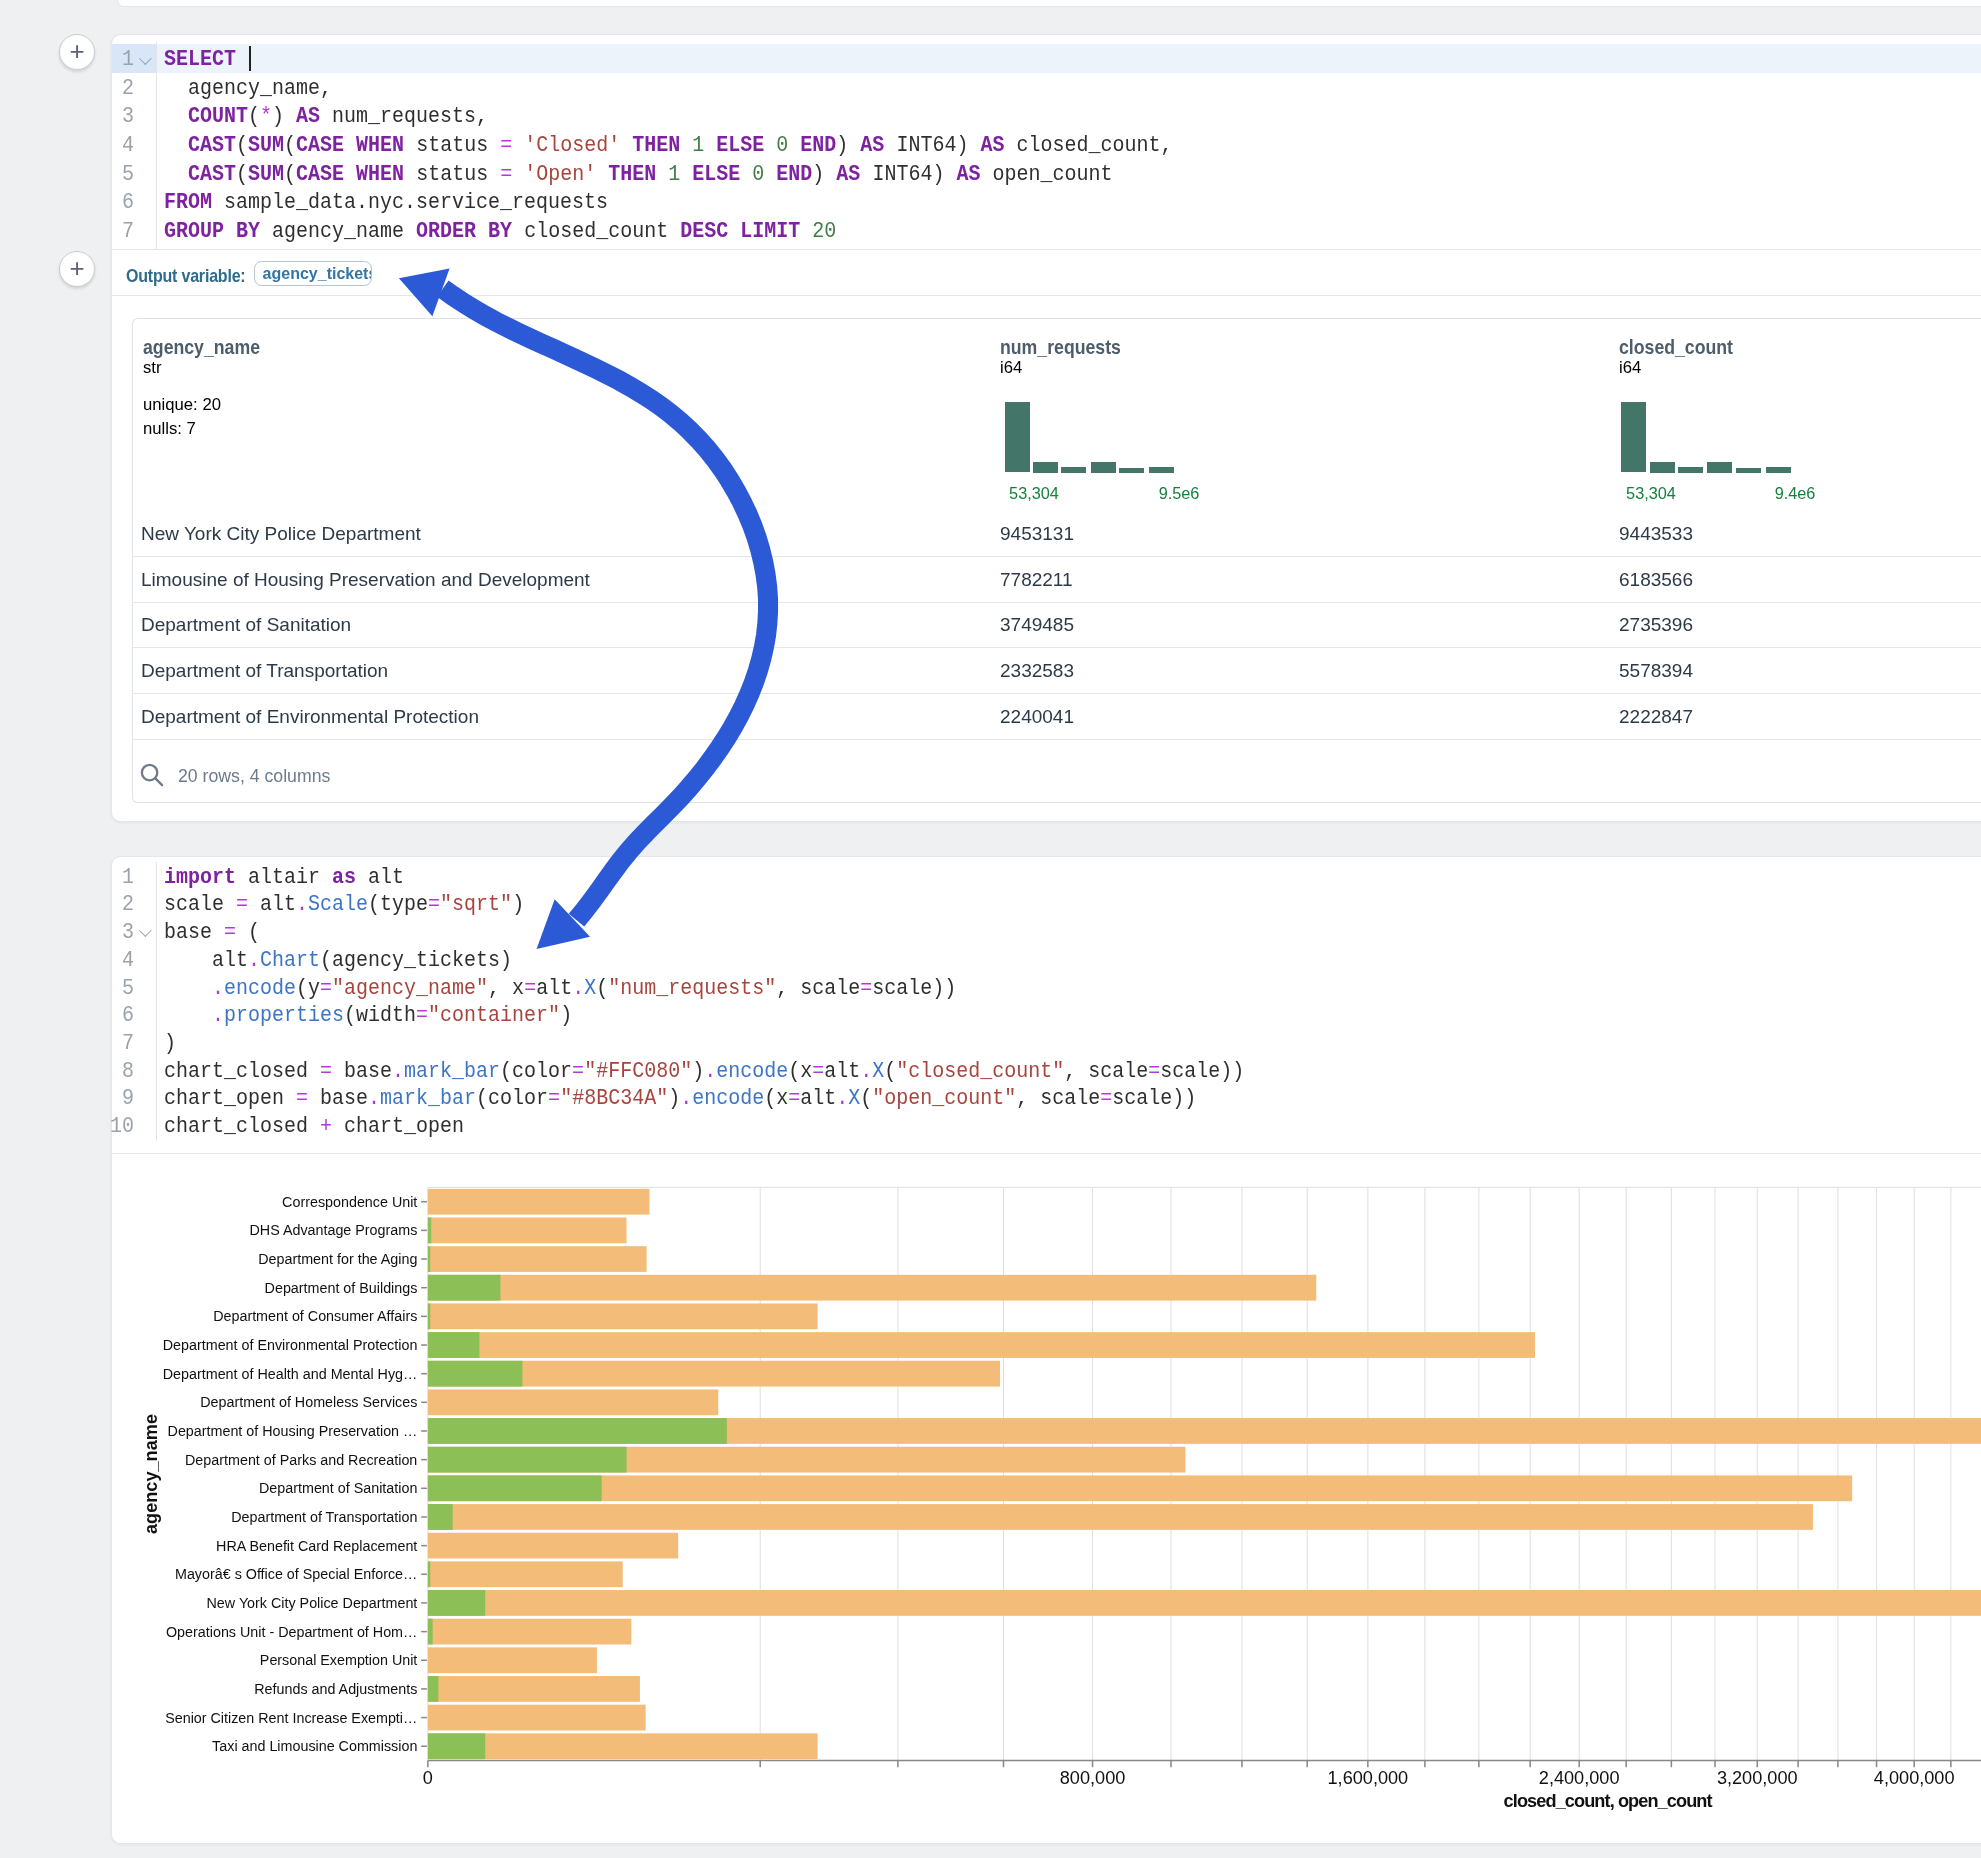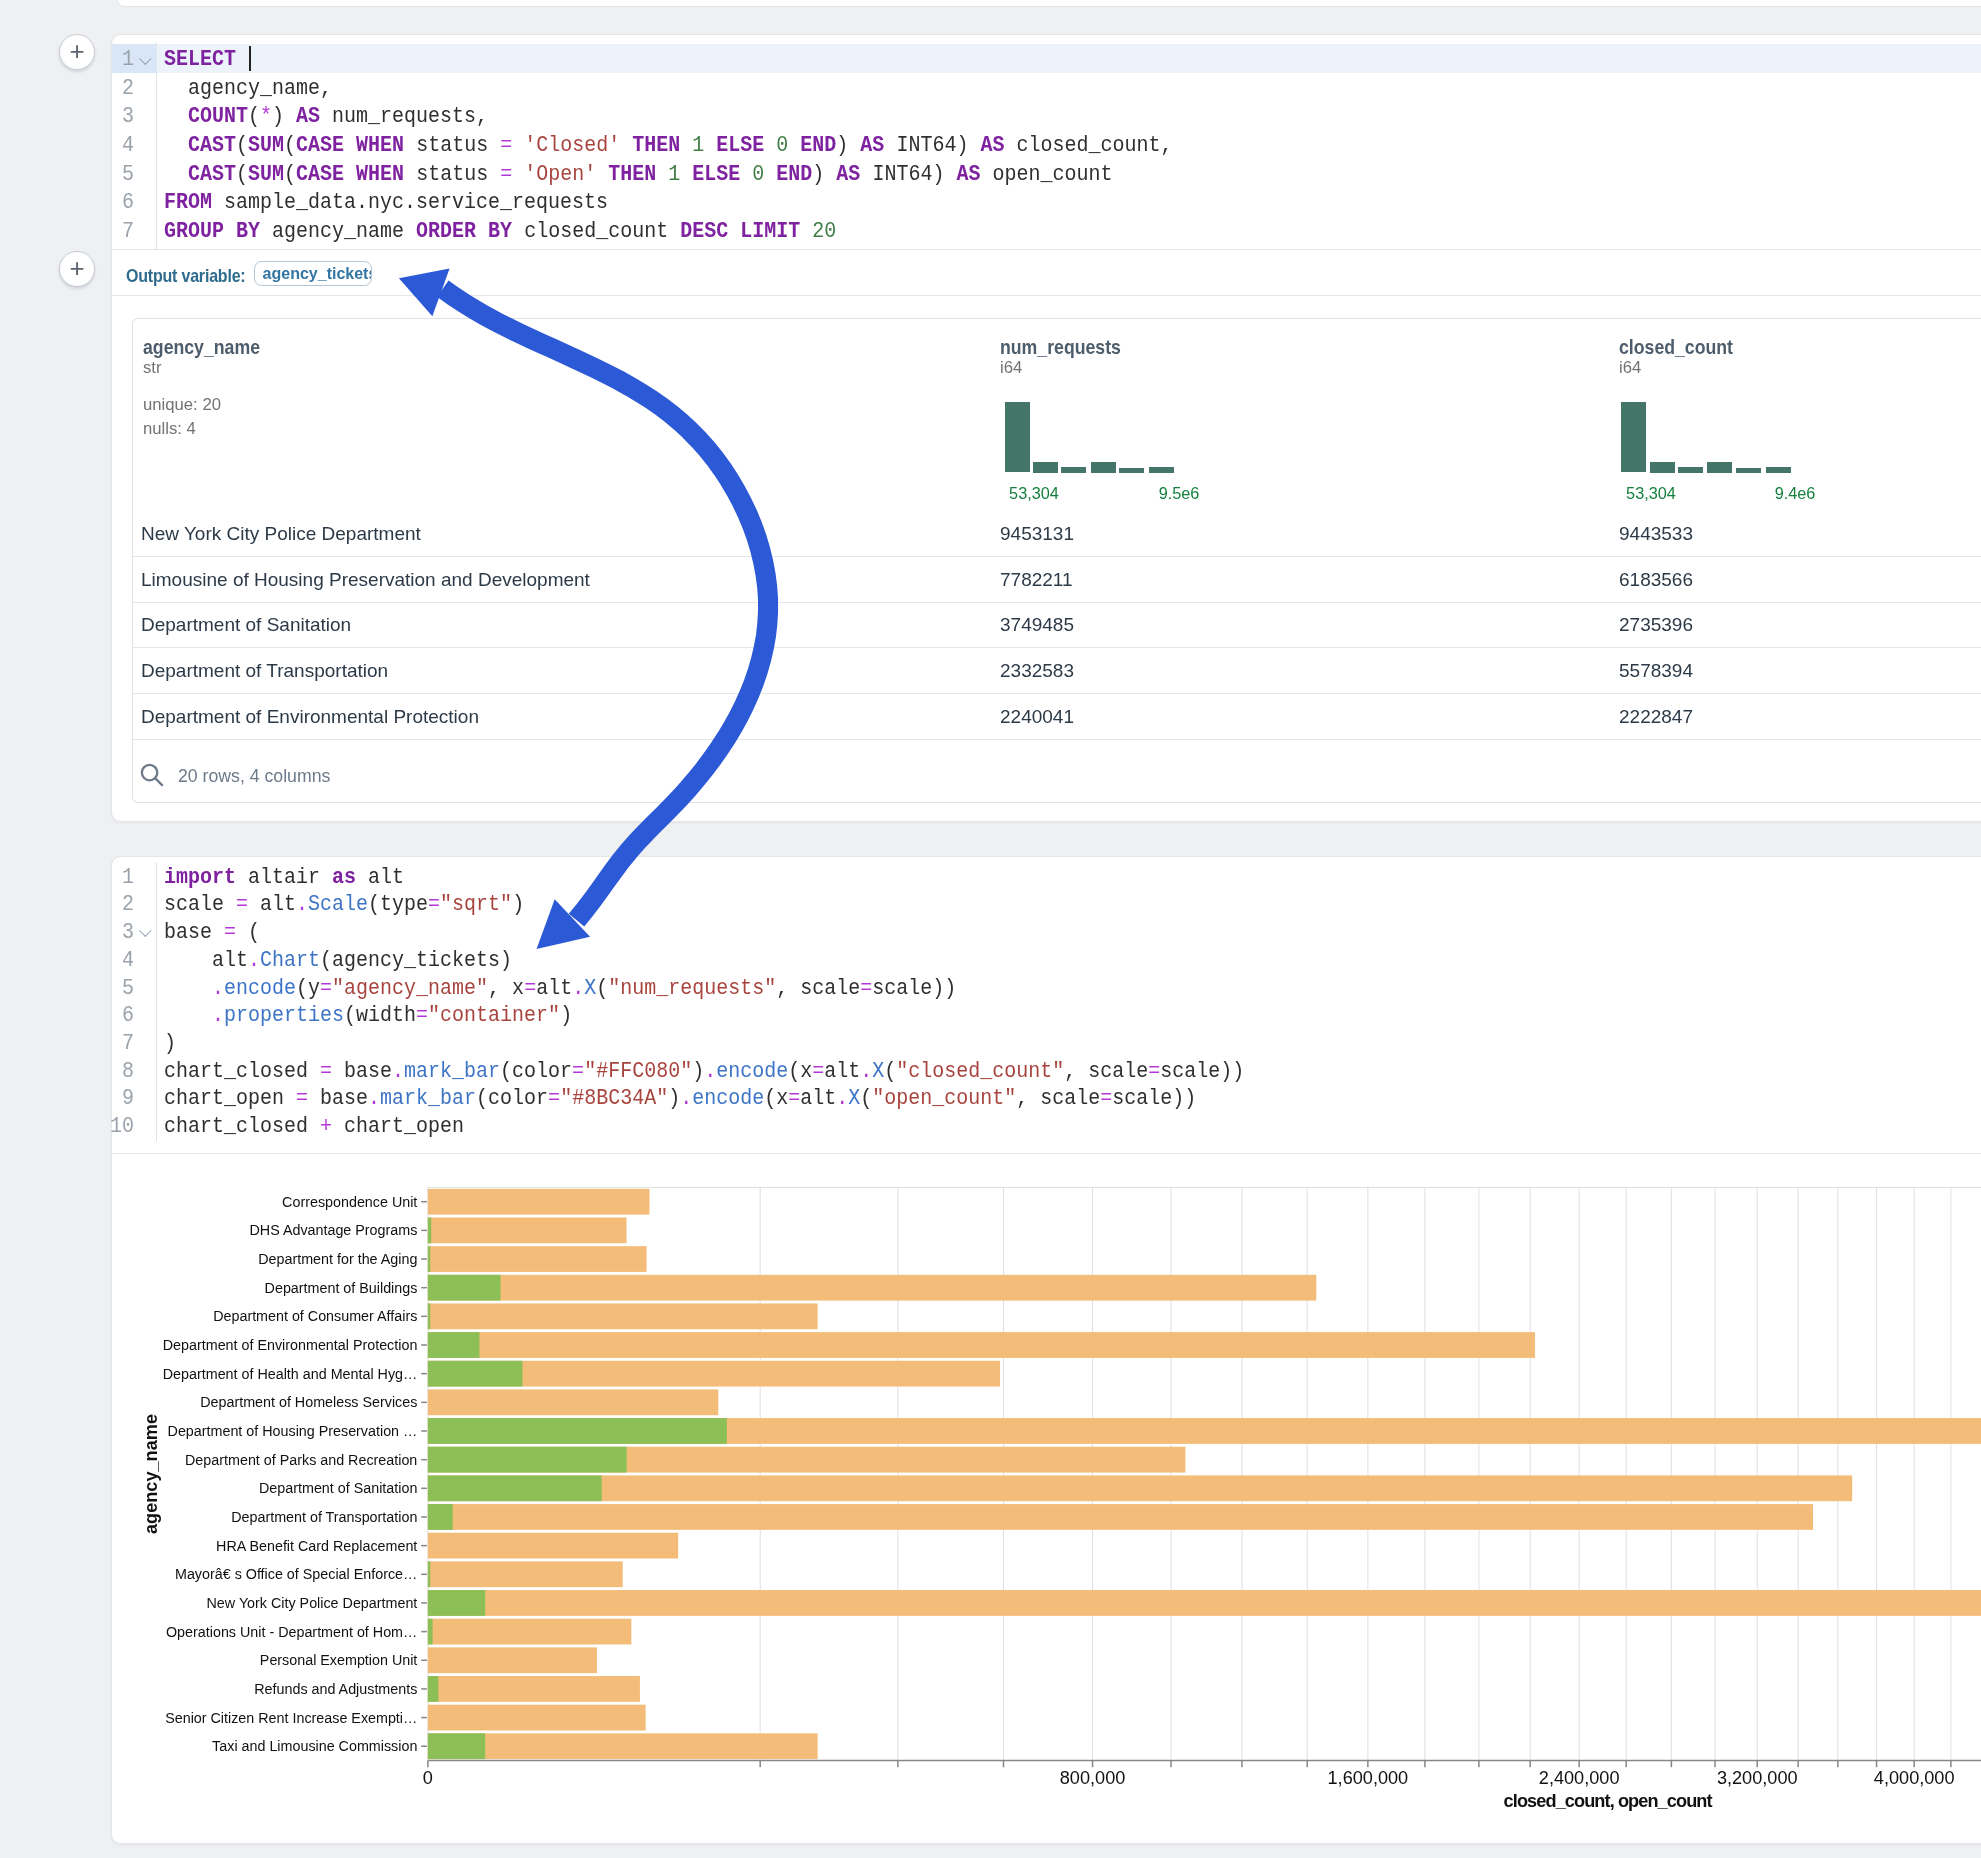--- a/index.html
+++ b/index.html
@@ -9,21 +9,21 @@
 .sql{font-size:20px;line-height:29px}
 .py{font-size:20px;line-height:28px}
 .k{color:#7e22a0;font-weight:bold}
 .o{color:#b437d8}
 .s{color:#a8443e}
 .n{color:#3f7d45}
 .m{color:#3d74c6}
 .lnum{font-family:"Liberation Mono",monospace;color:#9aa2ab;text-align:right;width:34px;transform:scaleY(1.12);transform-origin:100% 50%}
 .plus{position:absolute;left:59px;width:36px;height:36px;border:1.4px solid #c9cdd3;border-radius:50%;background:#fff;box-shadow:0 1.9px 2.9px rgba(30,40,60,.14);color:#5b6470;font-size:26px;font-weight:300;text-align:center;line-height:32.5px}
 .hdr{font-weight:bold;color:#4e5d6b;font-size:17.7px;line-height:23px;transform:scaleY(1.12);transform-origin:0 50%}
-.sub{color:#737373;font-size:16.7px;line-height:21px}
+.sub{color:#000000;font-size:16.7px;line-height:21px}
 .rowtxt{color:#2c3a48;font-size:19px;line-height:25px}
 .hbar{position:absolute;background:#437569}
 .hlab{position:absolute;color:#15803d;font-size:16.3px;line-height:21px;transform:translateX(-50%)}
 .border-h{position:absolute;height:1px;background:#e4e7ea}
 .chev{position:absolute;width:8.6px;height:8.6px;border-right:1.9px solid #93a1b1;border-bottom:1.9px solid #93a1b1;transform:rotate(45deg)}
 
 </style></head><body>
 <div class="abs" style="left:117px;top:0;width:1865px;height:6.7px;background:#fff;border-left:1px solid #e4e6e9;border-bottom:1px solid #e4e6e9;border-bottom-left-radius:8.6px"></div>
 <div class="cell" style="top:34px;height:788px"></div>
 <div class="abs" style="left:112px;top:44px;width:44px;height:29px;background:#d8e6f7"></div>
@@ -48,21 +48,21 @@
 <div class="border-h" style="left:112px;top:249px;width:1870px"></div>
 <div class="abs" style="left:126px;top:265px;font-size:16px;font-weight:bold;letter-spacing:-0.2px;color:#2e6b8c;line-height:21px;transform:scaleY(1.12);transform-origin:0 50%">Output variable:</div>
 <div class="abs" style="left:254px;top:261px;width:118px;height:25px;border:1.4px solid #b5c5d2;border-radius:7.6px;overflow:hidden">
     <div style="position:absolute;left:7.6px;top:1.9px;font-size:16px;font-weight:bold;color:#3376a3;line-height:19px;white-space:nowrap">agency_tickets</div>
   </div>
 <div class="border-h" style="left:112px;top:295px;width:1870px"></div>
 <div class="abs" style="left:132px;top:318px;width:1850px;height:485px;border:1px solid #dfe3e7;border-radius:5.7px 0 0 5.7px;border-right:none"></div>
 <div class="abs hdr" style="left:143px;top:336px">agency_name</div>
 <div class="abs sub" style="left:143px;top:357px">str</div>
 <div class="abs sub" style="left:143px;top:394px">unique: 20</div>
-<div class="abs sub" style="left:143px;top:418px">nulls: 4</div>
+<div class="abs sub" style="left:143px;top:418px">nulls: 7</div>
 <div class="abs hdr" style="left:1000px;top:336px">num_requests</div>
 <div class="abs sub" style="left:1000px;top:357px">i64</div>
 <div class="abs hdr" style="left:1619px;top:336px">closed_count</div>
 <div class="abs sub" style="left:1619px;top:357px">i64</div>
 <div class="hbar" style="left:1005px;top:402px;width:25px;height:70px"></div>
 <div class="hbar" style="left:1033px;top:462px;width:25px;height:10.5px"></div>
 <div class="hbar" style="left:1061px;top:467px;width:25px;height:5.7px"></div>
 <div class="hbar" style="left:1091px;top:462px;width:25px;height:10.5px"></div>
 <div class="hbar" style="left:1119px;top:468px;width:25px;height:4.8px"></div>
 <div class="hbar" style="left:1149px;top:467px;width:25px;height:5.7px"></div>

